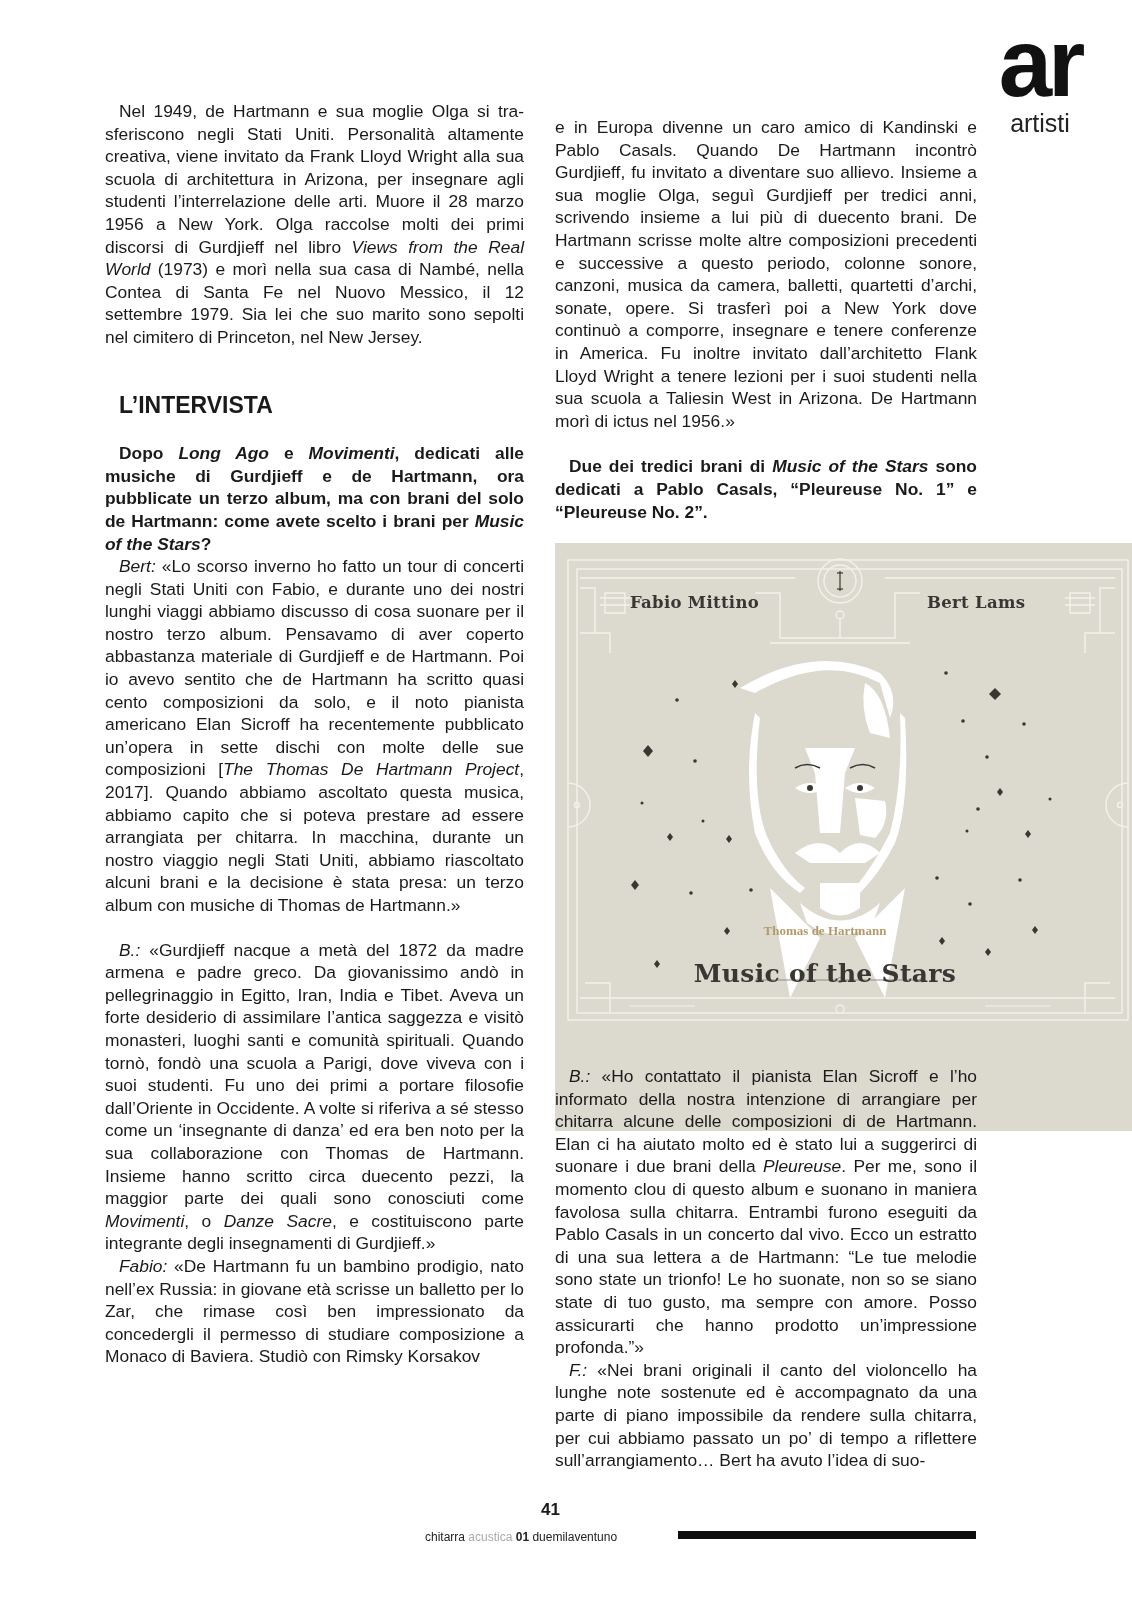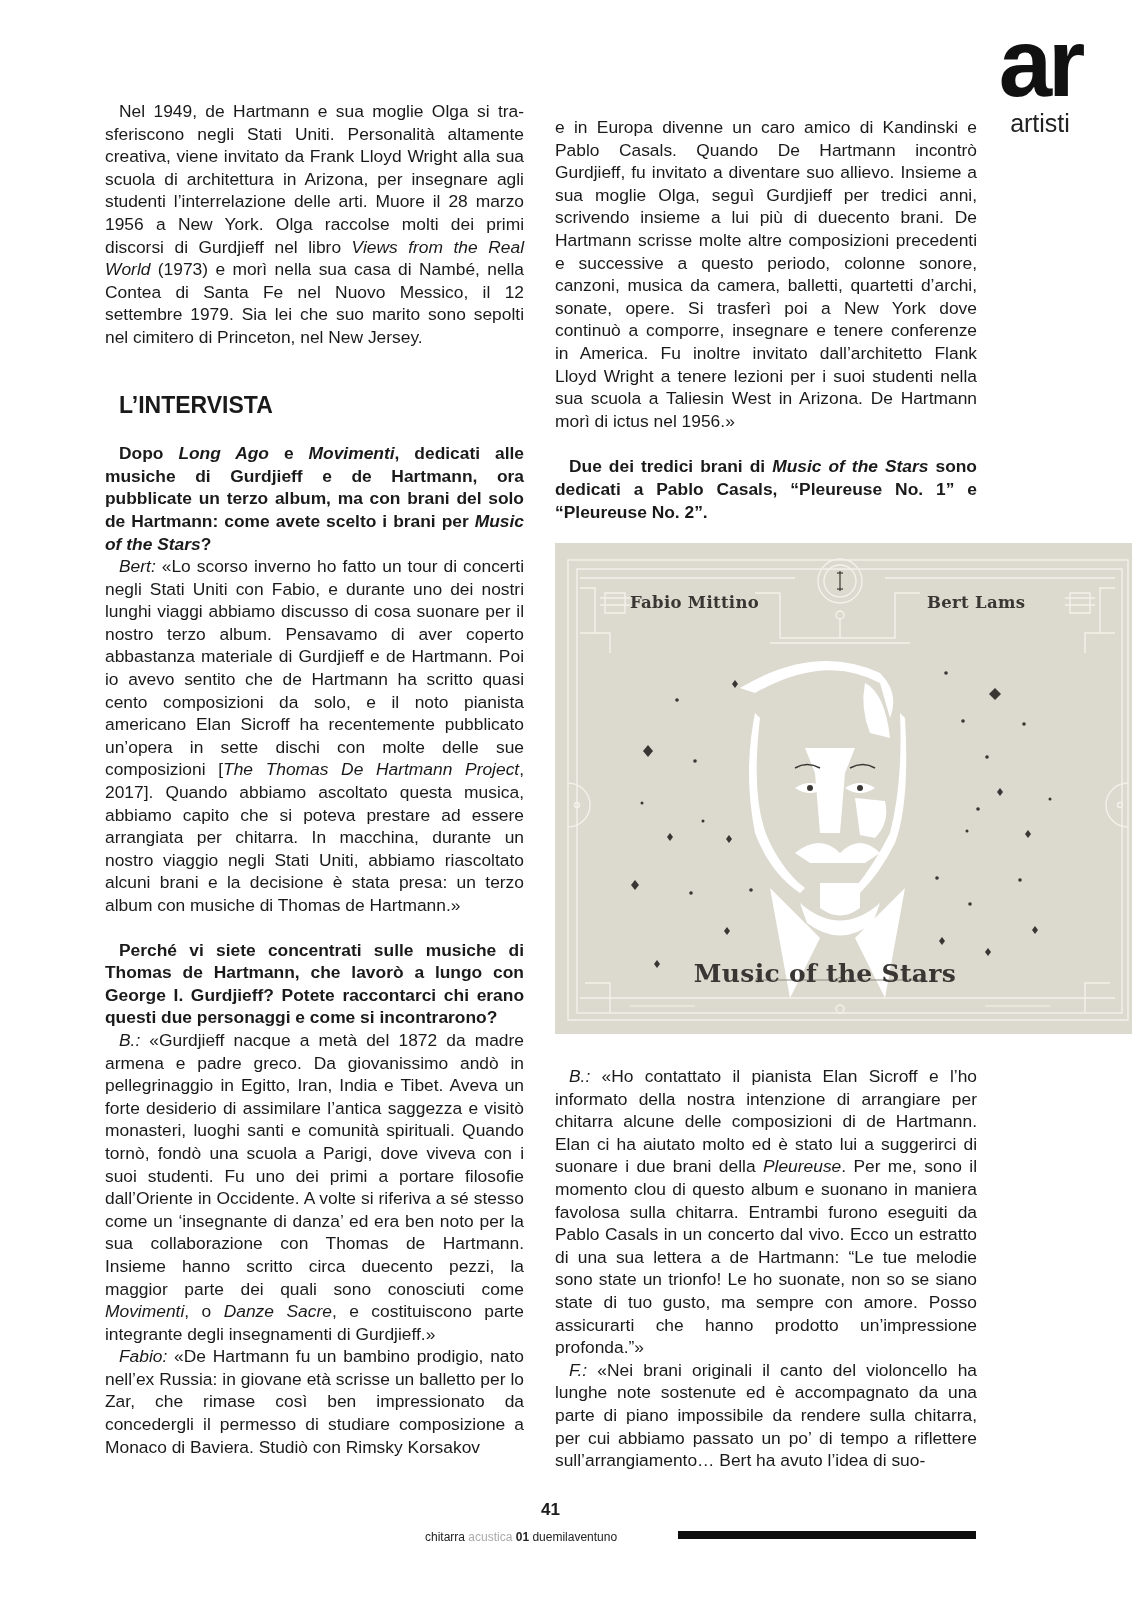--- a/index.html
+++ b/index.html
@@ -12,21 +12,21 @@
   .q { font-weight: bold; }
   .spk { font-style: italic; }
   .it { font-style: italic; }
   .heading { font-weight: bold; font-size: 23px; margin: 0; padding-left: 14px; }
   .gap1 { height: 45px; }
   .gap2 { height: 22px; }
   .gap3 { height: 26px; }
   .section-tag { position: absolute; left: 990px; top: 18px; width: 100px; text-align: center; }
   .section-tag .big { font-family: "Liberation Sans", sans-serif; font-weight: bold; font-size: 96px; line-height: 90px; letter-spacing: -4px; color: #111; }
   .section-tag .small { font-size: 25px; line-height: 30px; color: #222; }
-  .cover { position: absolute; left: 555px; top: 543px; width: 577px; height: 491px; background: #dcd9cf; overflow: hidden; }
+  .cover { position: absolute; left: 555px; top: 543px; width: 577px; height: 588px; background: #dcd9cf; overflow: hidden; }
   .cover svg { position: absolute; left: 0; top: 0; }
   .cover .artist { position: absolute; font-family: "DejaVu Serif", "Liberation Serif", serif; font-weight: bold; font-size: 16.5px; color: #3a3633; letter-spacing: 0.3px; }
   .cover .composer { position: absolute; font-family: "Liberation Serif", serif; font-weight: bold; font-size: 13px; color: #b39a6a; left: 0; width: 540px; text-align: center; top: 380px; }
   .cover .album-title { position: absolute; font-family: "DejaVu Serif", "Liberation Serif", serif; font-weight: bold; font-size: 25px; color: #3a3633; left: 0; width: 540px; text-align: center; top: 416px; letter-spacing: 0.3px; }
   .page-number { position: absolute; left: 520px; top: 1500px; width: 40px; text-align: right; font-weight: bold; font-size: 17px; }
   .footer { position: absolute; left: 425px; top: 1530px; font-size: 12px; line-height: 14px; color: #222; white-space: nowrap; }
   .footer .acc { color: #aaaaaa; }
   .footer .bold { font-weight: bold; }
   .footer-bar { position: absolute; left: 678px; top: 1531px; width: 298px; height: 8px; background: #0d0d0d; }
 </style>
@@ -45,21 +45,20 @@
   <div class="gap1"></div>
   <div class="heading">L’INTERVISTA</div>
   <div class="gap3"></div>
   <p class="q">
     <span>Dopo </span><span class="it">Long Ago</span><span> e </span><span class="it">Movimenti</span><span>, dedicati alle musiche di Gurdjieff e de Hartmann, ora pubblicate un terzo album, ma con brani del solo de Hartmann: come avete scelto i brani per </span><span class="it">Music of the Stars</span><span>?</span>
   </p>
   <p>
     <span class="spk">Bert:</span><span> «Lo scorso inverno ho fatto un tour di concerti negli Stati Uniti con Fabio, e durante uno dei nostri lunghi viaggi abbiamo discusso di cosa suonare per il nostro terzo album. Pensavamo di aver coperto abbastanza materiale di Gurdjieff e de Hartmann. Poi io avevo sentito che de Hartmann ha scritto quasi cento composizioni da solo, e il noto pianista americano Elan Sicroff ha recentemente pubblicato un’opera in sette dischi con molte delle sue composizioni [</span><span class="it">The Thomas De Hartmann Project</span><span>, 2017]. Quando abbiamo ascoltato questa musica, abbiamo capito che si poteva prestare ad essere arrangiata per chitarra. In macchina, durante un nostro viaggio negli Stati Uniti, abbiamo riascoltato alcuni brani e la decisione è stata presa: un terzo album con musiche di Thomas de Hartmann.»</span>
   </p>
   <div class="gap2"></div>
-  <p class="q">Perché vi siete concentrati sulle musiche di Thomas de Hartmann, che lavorò a lungo con George I. Gurdjieff? Potete raccontarci chi erano questi due personaggi e come si incontrarono?</p>
   <p>
     <span class="spk">B.:</span><span> «Gurdjieff nacque a metà del 1872 da madre armena e padre greco. Da giovanissimo andò in pellegrinaggio in Egitto, Iran, India e Tibet. Aveva un forte desiderio di assimilare l’antica saggezza e visitò monasteri, luoghi santi e comunità spirituali. Quando tornò, fondò una scuola a Parigi, dove viveva con i suoi studenti. Fu uno dei primi a portare filosofie dall’Oriente in Occidente. A volte si riferiva a sé stesso come un ‘insegnante di danza’ ed era ben noto per la sua collaborazione con Thomas de Hartmann. Insieme hanno scritto circa duecento pezzi, la maggior parte dei quali sono conosciuti come </span><span class="it">Movimenti</span><span>, o </span><span class="it">Danze Sacre</span><span>, e costituiscono parte integrante degli insegnamenti di Gurdjieff.»</span>
   </p>
   <p>
     <span class="spk">Fabio:</span><span> «De Hartmann fu un bambino prodigio, nato nell’ex Russia: in giovane età scrisse un balletto per lo Zar, che rimase così ben impressionato da concedergli il permesso di studiare composizione a Monaco di Baviera. Studiò con Rimsky Korsakov</span>
   </p>
 </div>
 
 <div class="col col-right">
   <p style="text-indent:0">e in Europa divenne un caro amico di Kandinski e Pablo Casals. Quando De Hartmann incontrò Gurdjieff, fu invitato a diventare suo allievo. Insieme a sua moglie Olga, seguì Gurdjieff per tredici anni, scrivendo insieme a lui più di duecento brani. De Hartmann scrisse molte altre composizioni precedenti e successive a questo periodo, colonne sonore, canzoni, musica da camera, balletti, quartetti d’archi, sonate, opere. Si trasferì poi a New York dove continuò a comporre, insegnare e tenere conferenze in America. Fu inoltre invitato dall’architetto Flank Lloyd Wright a tenere lezioni per i suoi studenti nella sua scuola a Taliesin West in Arizona. De Hartmann morì di ictus nel 1956.»</p>
@@ -163,20 +162,21 @@
       <circle cx="285" cy="437" r="2.5"></circle>
       <circle cx="367" cy="437" r="2"></circle>
     </g>
     <g stroke="#f3f1ea" stroke-width="1">
       <line x1="75" y1="463" x2="140" y2="463"></line>
       <line x1="430" y1="463" x2="495" y2="463"></line>
     </g>
   </svg>
   <div class="artist" style="left:75px; top:50px;">Fabio Mittino</div>
   <div class="artist" style="left:372px; top:50px;">Bert Lams</div>
+  <div class="composer">Thomas de Hartmann</div>
   <div class="album-title">Music of the Stars</div>
 </div>
 
 <div class="col col-right" style="top:1065px;">
   <p>
     <span class="spk">B.:</span><span> «Ho contattato il pianista Elan Sicroff e l’ho informato della nostra intenzione di arrangiare per chitarra alcune delle composizioni di de Hartmann. Elan ci ha aiutato molto ed è stato lui a suggerirci di suonare i due brani della </span><span class="it">Pleureuse</span><span>. Per me, sono il momento clou di questo album e suonano in maniera favolosa sulla chitarra. Entrambi furono eseguiti da Pablo Casals in un concerto dal vivo. Ecco un estratto di una sua lettera a de Hartmann: “Le tue melodie sono state un trionfo! Le ho suonate, non so se siano state di tuo gusto, ma sempre con amore. Posso assicurarti che hanno prodotto un’impressione profonda.”»</span>
   </p>
   <p>
     <span class="spk">F.:</span><span> «Nei brani originali il canto del violoncello ha lunghe note sostenute ed è accompagnato da una parte di piano impossibile da rendere sulla chitarra, per cui abbiamo passato un po’ di tempo a riflettere sull’arrangiamento… Bert ha avuto l’idea di suo-</span>
   </p>

